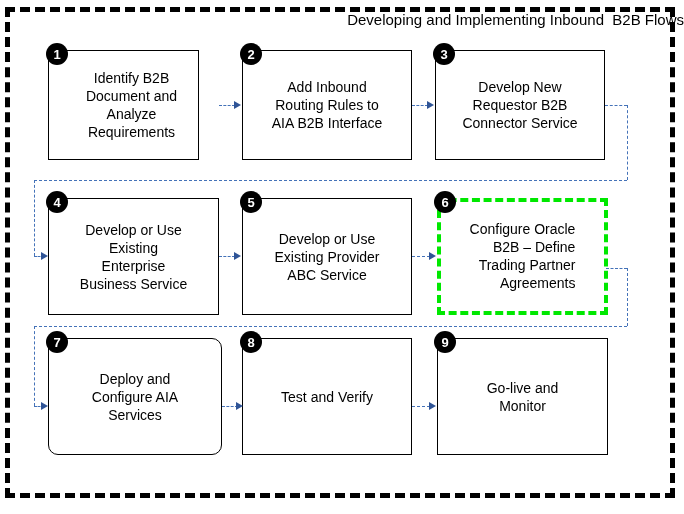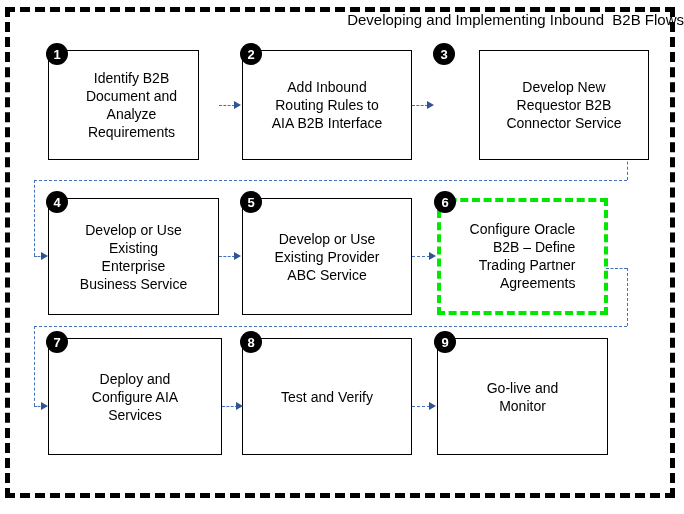--- a/index.html
+++ b/index.html
@@ -141,21 +141,21 @@
   </div>
   <div class="step-badge" style="left:46px;top:43px;">1</div>
 
   <div class="step-box" style="left:242px;top:50px;width:170px;height:110px;">
     <div class="step-label">Add Inbound
 Routing Rules to
 AIA B2B Interface</div>
   </div>
   <div class="step-badge" style="left:240px;top:43px;">2</div>
 
-  <div class="step-box" style="left:435px;top:50px;width:170px;height:110px;margin-left:44px;">
+  <div class="step-box" style="left:435px;top:50px;width:170px;height:110px;">
     <div class="step-label">Develop New
 Requestor B2B
 Connector Service</div>
   </div>
   <div class="step-badge" style="left:433px;top:43px;">3</div>
 
   <div class="step-box" style="left:48px;top:198px;width:171px;height:117px;">
     <div class="step-label">Develop or Use
 Existing
 Enterprise
@@ -171,21 +171,21 @@
   <div class="step-badge" style="left:240px;top:191px;">5</div>
 
   <div class="step-box highlight" style="left:437px;top:198px;width:171px;height:117px;text-align:right;">
     <div class="step-label">Configure Oracle
 B2B – Define
 Trading Partner
 Agreements</div>
   </div>
   <div class="step-badge" style="left:434px;top:191px;">6</div>
 
-  <div class="step-box" style="left:48px;top:338px;width:174px;height:117px;">
+  <div class="step-box" style="left:48px;top:338px;width:174px;height:117px;border-radius:10px;">
     <div class="step-label">Deploy and
 Configure AIA
 Services</div>
   </div>
   <div class="step-badge" style="left:46px;top:331px;">7</div>
 
   <div class="step-box" style="left:242px;top:338px;width:170px;height:117px;">
     <div class="step-label">Test and Verify</div>
   </div>
   <div class="step-badge" style="left:240px;top:331px;">8</div>

